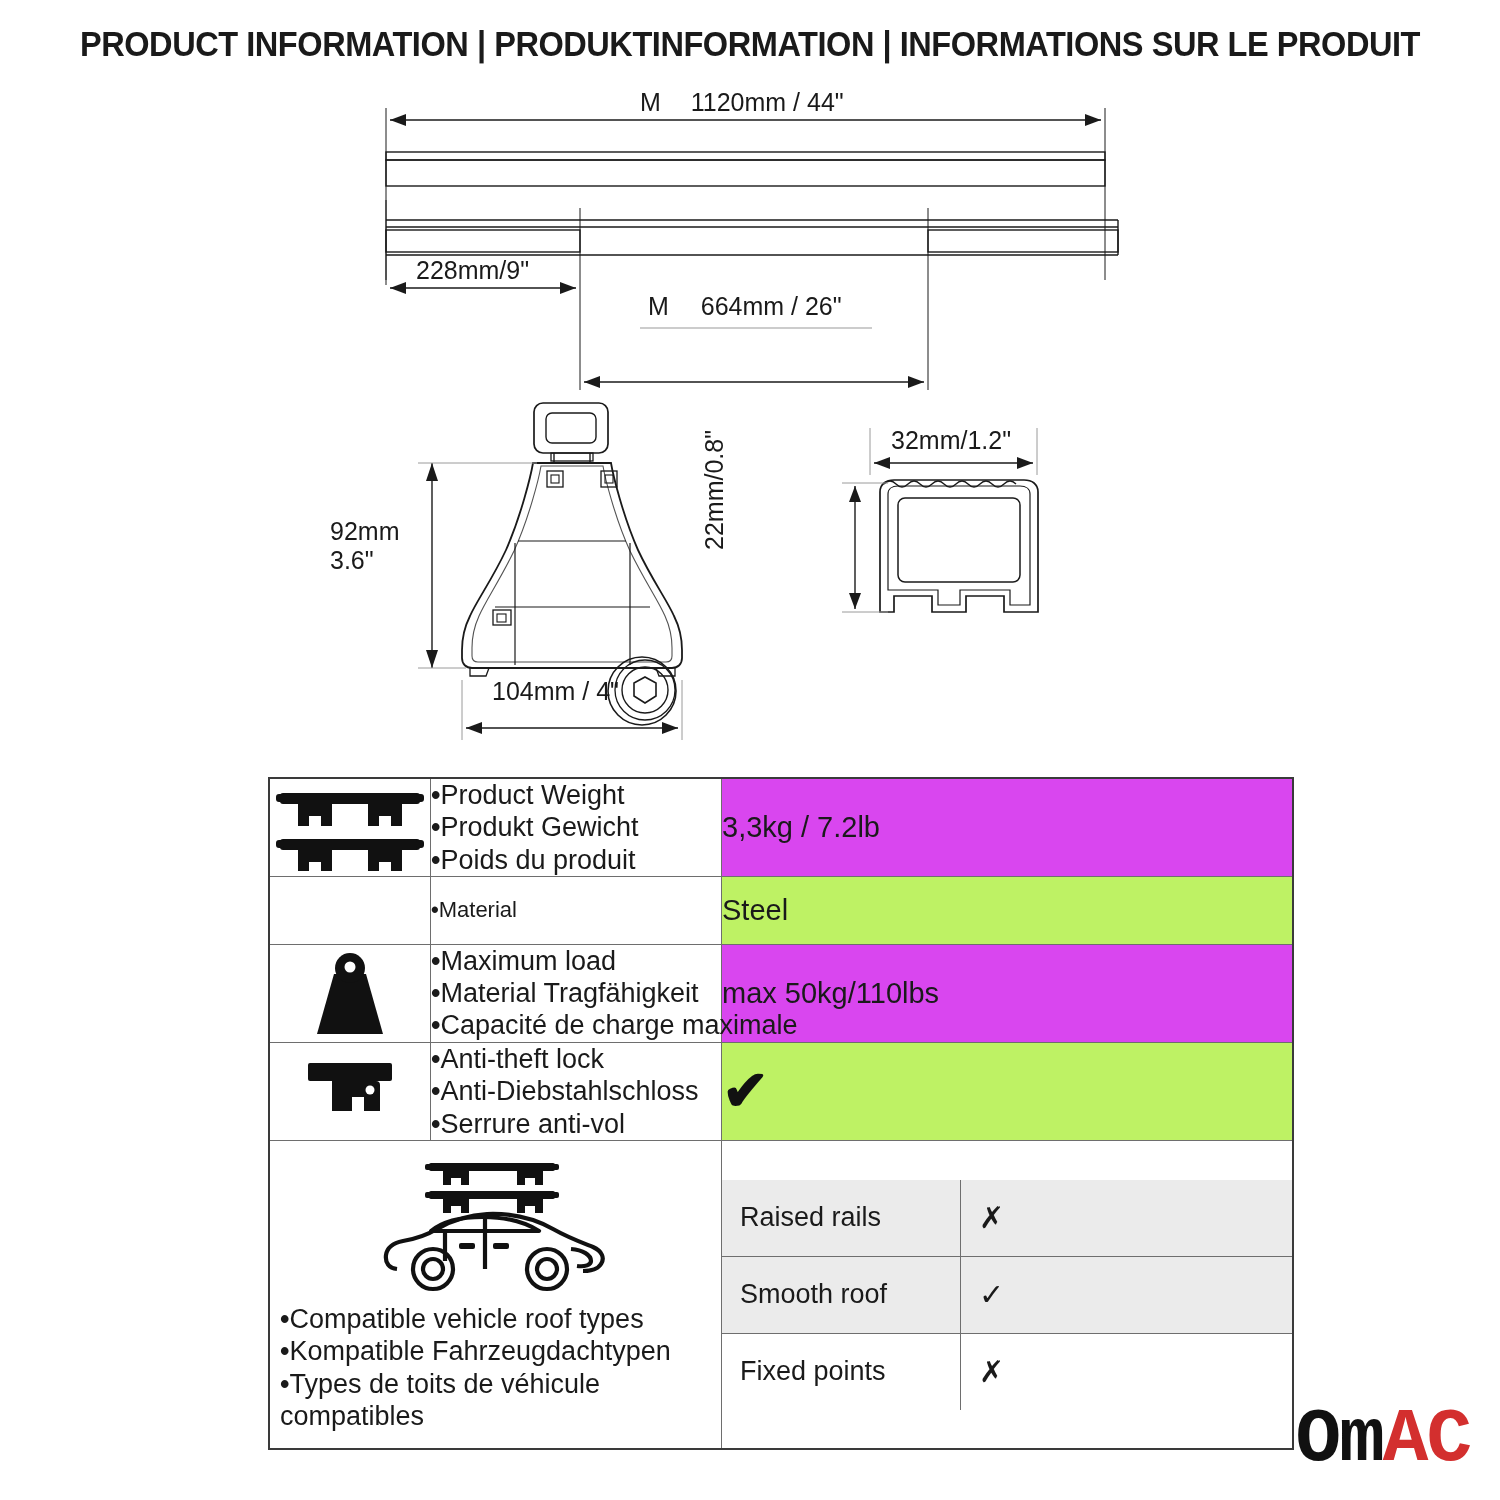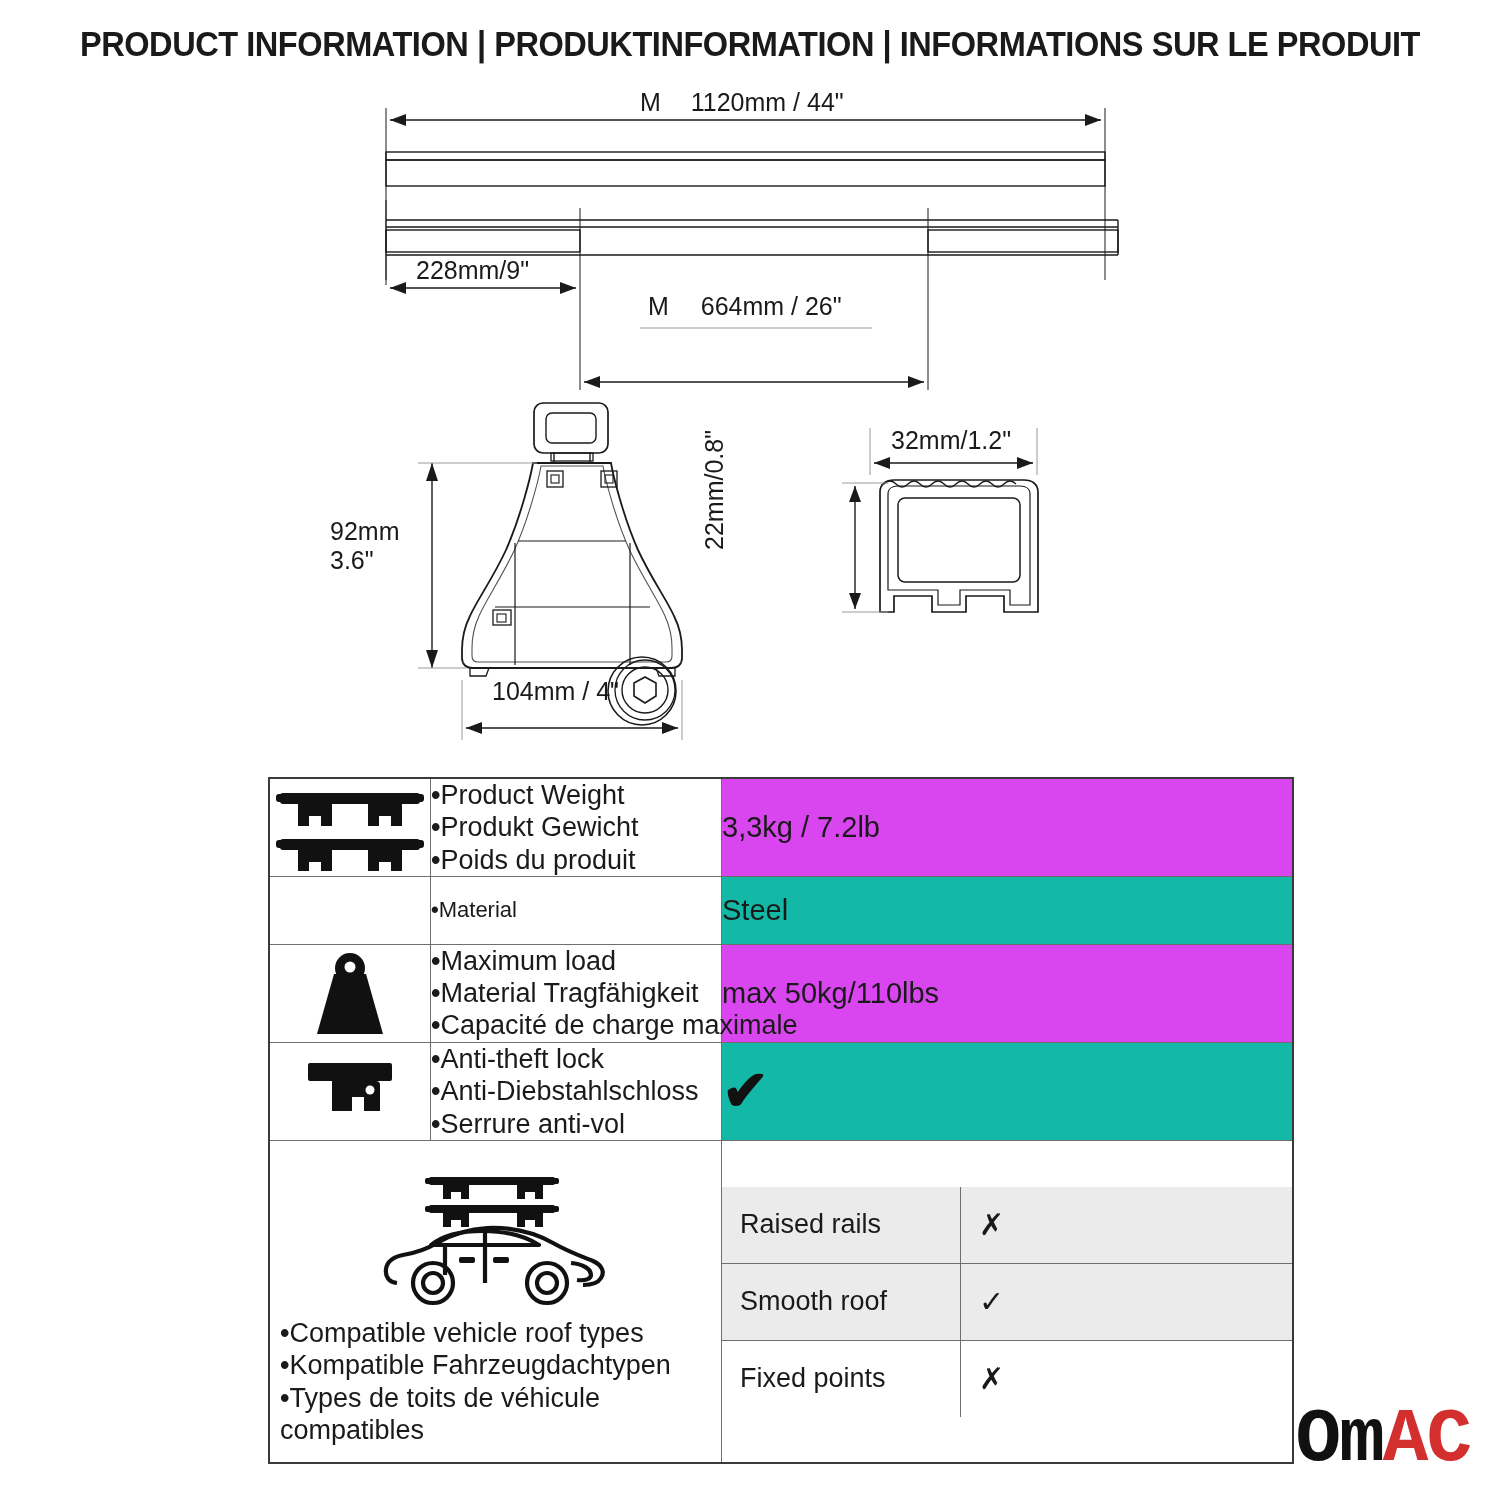--- a/index.html
+++ b/index.html
@@ -74,21 +74,21 @@
   .cell-label {
     width: 290px;
     padding: 8px 6px 8px 10px;
   }
   .cell-value {
     background: #d946ef;
     padding-left: 22px;
     font-size: 29px;
     color: #1a1a1a;
   }
-  .cell-value.plain { background: #14b8a6; }
+  .cell-value.plain { background: #bef264; }
 
   .label-line {
     font-size: 27px;
     line-height: 1.20;
     color: #1a1a1a;
     white-space: nowrap;
   }
   .label-line.wrapme { white-space: normal; }
   .bullet { font-weight: bold; }
 
@@ -389,21 +389,21 @@
       <div class="label-line"><span class="bullet">•</span><span>Anti-theft lock</span></div>
       <div class="label-line"><span class="bullet">•</span><span>Anti-Diebstahlschloss</span></div>
       <div class="label-line"><span class="bullet">•</span><span>Serrure anti-vol</span></div>
     </td>
     <td class="cell-value plain">
       <div class="checkmark-big">✔</div>
     </td>
   </tr>
 
   <tr>
-    <td colspan="2" style="padding:24px 10px 16px 10px;">
+    <td colspan="2" style="padding:10px 10px 16px 10px;">
       <div style="text-align:center;">
         <svg class="icon-svg" width="250" height="150" viewBox="0 0 250 150">
           <g fill="#111111">
             <rect x="58" y="12" width="126" height="8" rx="2"></rect>
             <rect x="54" y="13" width="7" height="6" rx="2"></rect>
             <rect x="181" y="13" width="7" height="6" rx="2"></rect>
             <path d="M72,20 h26 v14 h-8 v-7 h-10 v7 h-8 z"></path>
             <path d="M146,20 h26 v14 h-8 v-7 h-10 v7 h-8 z"></path>
             <rect x="58" y="40" width="126" height="8" rx="2"></rect>
             <rect x="54" y="41" width="7" height="6" rx="2"></rect>

